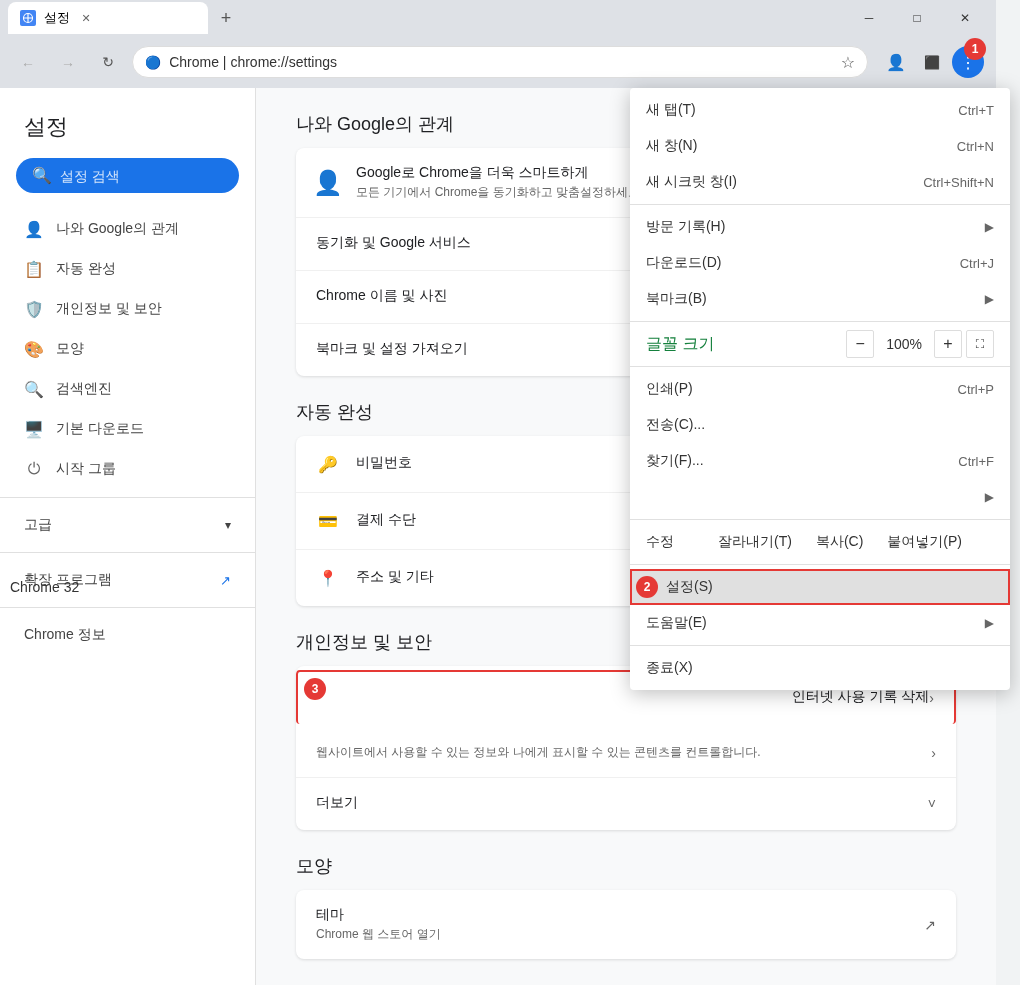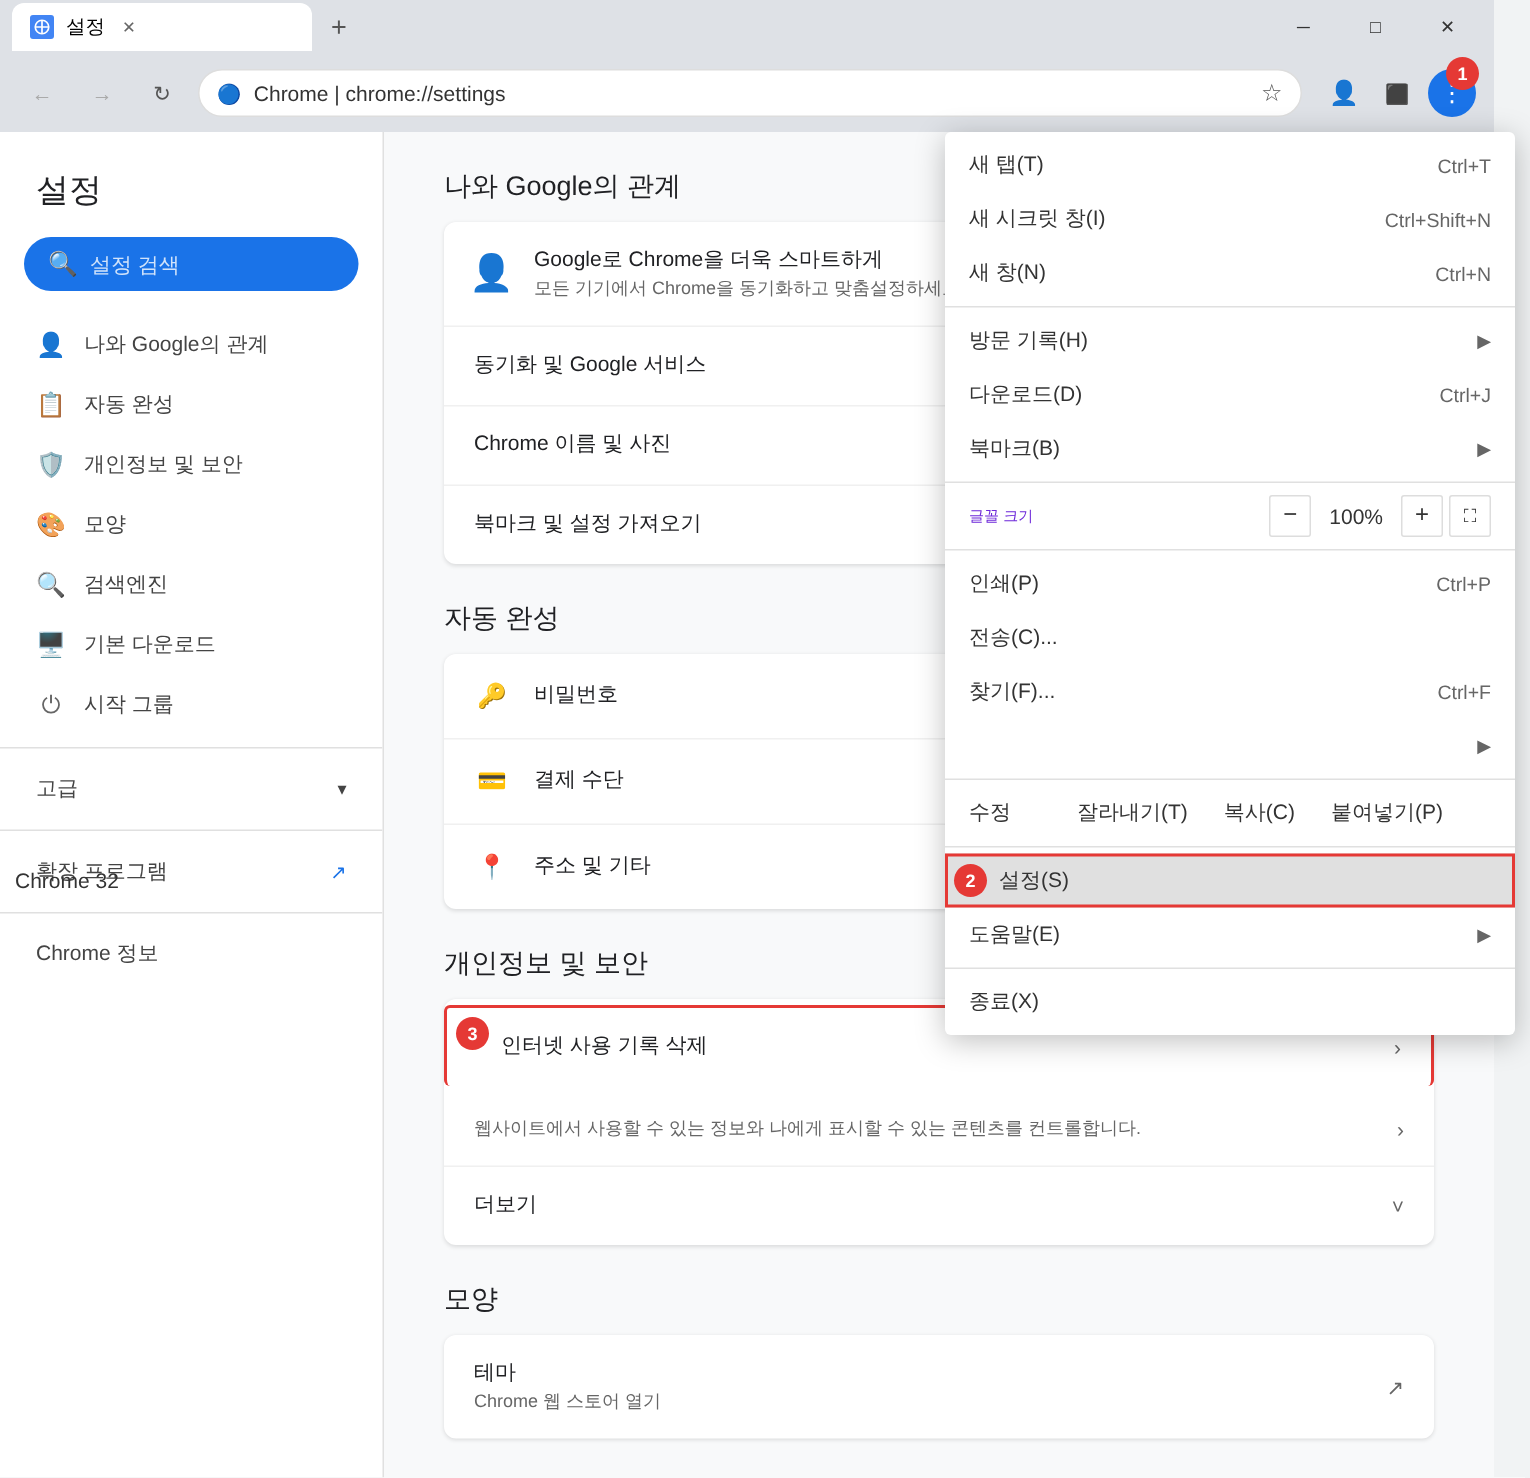--- a/index.html
+++ b/index.html
@@ -67,21 +67,21 @@
 
     
     .highlighted-item { border: 2px solid #e53935; border-radius: 4px; margin: 4px 0; }
     .dropdown-menu { position: absolute; top: 88px; right: 10px; width: 380px; background: #fff; box-shadow: 0 4px 20px rgba(0,0,0,0.25); border-radius: 4px; z-index: 200; padding: 4px 0; }
     .menu-item { display: flex; align-items: center; padding: 8px 16px; cursor: pointer; font-size: 14px; color: #333; min-height: 36px; }
     .menu-item-label { flex: 1; }
     .menu-item-shortcut { color: #666; font-size: 13px; margin-left: auto; }
     .menu-item-arrow { color: #666; font-size: 12px; margin-left: auto; }
     .menu-divider { height: 1px; background: #e0e0e0; margin: 4px 0; }
     .menu-item-zoom { display: flex; align-items: center; padding: 4px 16px; min-height: 36px; }
-    .zoom-label { font-size: 10px; color: #6d28d9; flex: 1; }
+    .zoom-label { font-size: 16px; color: #15803d; flex: 1; }
     .zoom-controls { display: flex; align-items: center; gap: 4px; margin-left: auto; }
     .zoom-btn { width: 28px; height: 28px; display: flex; align-items: center; justify-content: center; cursor: pointer; border: 1px solid #ddd; border-radius: 2px; font-size: 16px; color: #333; }
     .zoom-value { font-size: 14px; color: #333; padding: 0 8px; min-width: 45px; text-align: center; }
     .zoom-expand { width: 28px; height: 28px; display: flex; align-items: center; justify-content: center; cursor: pointer; border: 1px solid #ddd; border-radius: 2px; font-size: 12px; color: #333; }
     .edit-row { display: flex; align-items: center; padding: 4px 16px; min-height: 36px; gap: 0; }
     .edit-label { font-size: 14px; color: #333; min-width: 60px; }
     .edit-btn { padding: 4px 12px; font-size: 14px; color: #333; cursor: pointer; border: none; background: transparent; }
 
     
     .step-circle { width: 22px; height: 22px; border-radius: 50%; background: #e53935; color: #fff; font-size: 12px; font-weight: bold; display: inline-flex; align-items: center; justify-content: center; margin-right: 6px; flex-shrink: 0; }
@@ -258,21 +258,21 @@
           </div>
         </div>
       </div>
 
       <div class="section-gap privacy-section">
         <div class="section-title">개인정보 및 보안</div>
         <div class="card">
 
           <div style="position:relative;">
             <div class="step-circle" style="position:absolute;left:8px;top:8px;z-index:10;">3</div>
-            <div class="card-item highlighted-item" style="padding-left:36px;">
+            <div class="card-item highlighted-item" style="padding-left:36px;text-align:right;">
               <div class="card-item-text">
                 <div class="card-item-title">인터넷 사용 기록 삭제</div>
               </div>
               <span class="card-arrow">›</span>
             </div>
           </div>
           <div class="card-item">
             <div class="card-item-text">
               <div class="card-item-desc">웹사이트에서 사용할 수 있는 정보와 나에게 표시할 수 있는 콘텐츠를 컨트롤합니다.</div>
             </div>
@@ -303,26 +303,26 @@
     </div>
   </div>
 </div>
 
 <div class="dropdown-menu">
   <div class="menu-item">
     <span class="menu-item-label">새 탭(T)</span>
     <span class="menu-item-shortcut">Ctrl+T</span>
   </div>
   <div class="menu-item">
+    <span class="menu-item-label">새 창(N)</span>
+    <span class="menu-item-shortcut">Ctrl+N</span>
+  </div>
+  <div class="menu-item">
     <span class="menu-item-label">새 시크릿 창(I)</span>
     <span class="menu-item-shortcut">Ctrl+Shift+N</span>
-  </div>
-  <div class="menu-item">
-    <span class="menu-item-label">새 창(N)</span>
-    <span class="menu-item-shortcut">Ctrl+N</span>
   </div>
   <div class="menu-divider"></div>
   <div class="menu-item">
     <span class="menu-item-label">방문 기록(H)</span>
     <span class="menu-item-arrow">▶</span>
   </div>
   <div class="menu-item">
     <span class="menu-item-label">다운로드(D)</span>
     <span class="menu-item-shortcut">Ctrl+J</span>
   </div>

